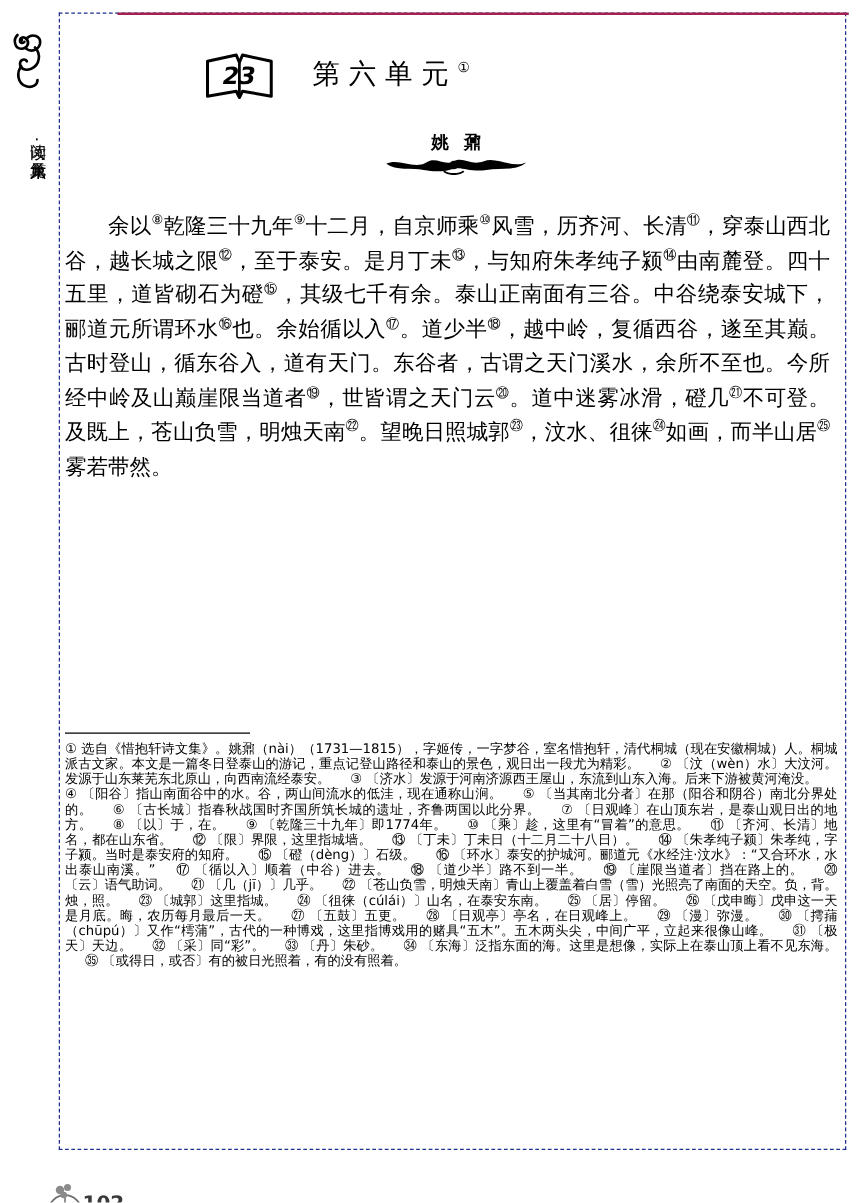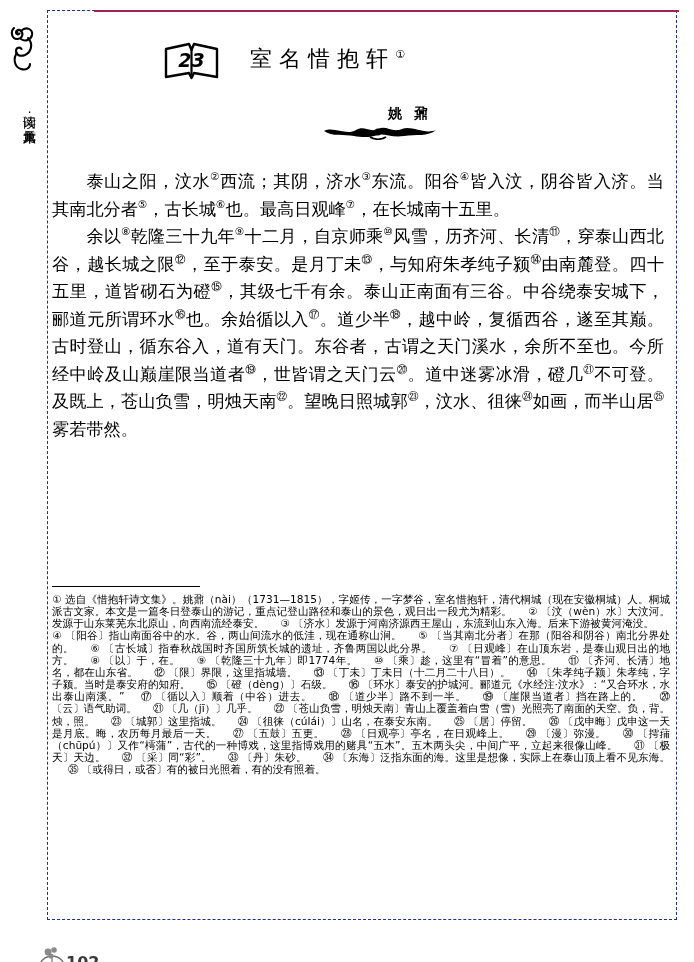--- a/index.html
+++ b/index.html
@@ -96,21 +96,21 @@
   #title sup {
     font-size: 11px;
     letter-spacing: 0;
     vertical-align: super;
   }
   #author-block {
     position: absolute;
     left: 290px;
     top: 105px;
     width: 150px;
-    text-align: right;
+    text-align: center;
   }
   #author-name {
     font-size: 14px;
     font-weight: bold;
     letter-spacing: 12px;
     font-family: "DejaVu Serif", "Liberation Serif", serif;
     text-indent: 12px;
     display: block;
   }
   #author-flourish {
@@ -217,37 +217,36 @@
 
   <div id="lesson-badge">
     <svg width="57" height="42" viewBox="0 0 57 42">
       <path d="M3 9 L26 4 L28.5 10 L31 4 L54 9 L54 37 L31 33 L28.5 38 L26 33 L3 37 Z" fill="#ffffff" stroke="#000" stroke-width="2.4" stroke-linejoin="round"></path>
       <path d="M28.5 10 L28.5 38" stroke="#000" stroke-width="2.2"></path>
       <text x="28.5" y="27" text-anchor="middle" font-family="DejaVu Sans, sans-serif" font-size="19" font-weight="bold" fill="#000" font-style="italic">23</text>
     </svg>
   </div>
 
   <div id="title">
-    <span>室名惜抱轩</span><sup>①</sup>
+    <span>第六单元</span><sup>①</sup>
   </div>
 
   <div id="author-block">
     <span id="author-name">姚鼐</span>
     <span id="author-flourish">
       <svg width="120" height="16" viewBox="0 0 120 16">
         <path d="M4 7 C14 2 26 12 36 6 C44 1 50 9 58 5 C66 1 72 9 82 5 C92 1 104 11 116 6
                  C108 13 96 10 84 12 C72 14 64 9 58 11 C52 13 44 14 34 12 C24 10 12 13 4 7 Z" fill="#000"></path>
         <circle cx="58" cy="8" r="3.4" fill="#000"></circle>
         <path d="M50 13 C54 16 62 16 66 13" stroke="#000" stroke-width="1.6" fill="none"></path>
       </svg>
     </span>
   </div>
 
   <div id="body-text">
-    <p>泰山之阳，汶水<sup class="bsup">②</sup>西流；其阴，济水<sup class="bsup">③</sup>东流。阳谷<sup class="bsup">④</sup>皆入汶，阴谷皆入济。当其南北分者<sup class="bsup">⑤</sup>，古长城<sup class="bsup">⑥</sup>也。最高日观峰<sup class="bsup">⑦</sup>，在长城南十五里。</p>
     <p>余以<sup class="bsup">⑧</sup>乾隆三十九年<sup class="bsup">⑨</sup>十二月，自京师乘<sup class="bsup">⑩</sup>风雪，历齐河、长清<sup class="bsup">⑪</sup>，穿泰山西北谷，越长城之限<sup class="bsup">⑫</sup>，至于泰安。是月丁未<sup class="bsup">⑬</sup>，与知府朱孝纯子颍<sup class="bsup">⑭</sup>由南麓登。四十五里，道皆砌石为磴<sup class="bsup">⑮</sup>，其级七千有余。泰山正南面有三谷。中谷绕泰安城下，郦道元所谓环水<sup class="bsup">⑯</sup>也。余始循以入<sup class="bsup">⑰</sup>。道少半<sup class="bsup">⑱</sup>，越中岭，复循西谷，遂至其巅。古时登山，循东谷入，道有天门。东谷者，古谓之天门溪水，余所不至也。今所经中岭及山巅崖限当道者<sup class="bsup">⑲</sup>，世皆谓之天门云<sup class="bsup">⑳</sup>。道中迷雾冰滑，磴几<sup class="bsup">㉑</sup>不可登。及既上，苍山负雪，明烛天南<sup class="bsup">㉒</sup>。望晚日照城郭<sup class="bsup">㉓</sup>，汶水、徂徕<sup class="bsup">㉔</sup>如画，而半山居<sup class="bsup">㉕</sup>雾若带然。</p>
   </div>
 
   <div id="note-rule"></div>
 
   <div id="notes"><span class="note"><span class="nmark">① </span><span>选自《惜抱轩诗文集》。姚鼐（nài）（1731—1815），字姬传，一字梦谷，室名惜抱轩，清代桐城（现在安徽桐城）人。桐城派古文家。本文是一篇冬日登泰山的游记，重点记登山路径和泰山的景色，观日出一段尤为精彩。</span></span><span class="gap"></span><span class="note"><span class="nmark">② </span><span>〔汶（wèn）水〕大汶河。发源于山东莱芜东北原山，向西南流经泰安。</span></span><span class="gap"></span><span class="note"><span class="nmark">③ </span><span>〔济水〕发源于河南济源西王屋山，东流到山东入海。后来下游被黄河淹没。</span></span><span class="gap"></span><span class="note"><span class="nmark">④ </span><span>〔阳谷〕指山南面谷中的水。谷，两山间流水的低洼，现在通称山涧。</span></span><span class="gap"></span><span class="note"><span class="nmark">⑤ </span><span>〔当其南北分者〕在那（阳谷和阴谷）南北分界处的。</span></span><span class="gap"></span><span class="note"><span class="nmark">⑥ </span><span>〔古长城〕指春秋战国时齐国所筑长城的遗址，齐鲁两国以此分界。</span></span><span class="gap"></span><span class="note"><span class="nmark">⑦ </span><span>〔日观峰〕在山顶东岩，是泰山观日出的地方。</span></span><span class="gap"></span><span class="note"><span class="nmark">⑧ </span><span>〔以〕于，在。</span></span><span class="gap"></span><span class="note"><span class="nmark">⑨ </span><span>〔乾隆三十九年〕即1774年。</span></span><span class="gap"></span><span class="note"><span class="nmark">⑩ </span><span>〔乘〕趁，这里有“冒着”的意思。</span></span><span class="gap"></span><span class="note"><span class="nmark">⑪ </span><span>〔齐河、长清〕地名，都在山东省。</span></span><span class="gap"></span><span class="note"><span class="nmark">⑫ </span><span>〔限〕界限，这里指城墙。</span></span><span class="gap"></span><span class="note"><span class="nmark">⑬ </span><span>〔丁未〕丁未日（十二月二十八日）。</span></span><span class="gap"></span><span class="note"><span class="nmark">⑭ </span><span>〔朱孝纯子颍〕朱孝纯，字子颍。当时是泰安府的知府。</span></span><span class="gap"></span><span class="note"><span class="nmark">⑮ </span><span>〔磴（dèng）〕石级。</span></span><span class="gap"></span><span class="note"><span class="nmark">⑯ </span><span>〔环水〕泰安的护城河。郦道元《水经注·汶水》：“又合环水，水出泰山南溪。”</span></span><span class="gap"></span><span class="note"><span class="nmark">⑰ </span><span>〔循以入〕顺着（中谷）进去。</span></span><span class="gap"></span><span class="note"><span class="nmark">⑱ </span><span>〔道少半〕路不到一半。</span></span><span class="gap"></span><span class="note"><span class="nmark">⑲ </span><span>〔崖限当道者〕挡在路上的。</span></span><span class="gap"></span><span class="note"><span class="nmark">⑳ </span><span>〔云〕语气助词。</span></span><span class="gap"></span><span class="note"><span class="nmark">㉑ </span><span>〔几（jī）〕几乎。</span></span><span class="gap"></span><span class="note"><span class="nmark">㉒ </span><span>〔苍山负雪，明烛天南〕青山上覆盖着白雪（雪）光照亮了南面的天空。负，背。烛，照。</span></span><span class="gap"></span><span class="note"><span class="nmark">㉓ </span><span>〔城郭〕这里指城。</span></span><span class="gap"></span><span class="note"><span class="nmark">㉔ </span><span>〔徂徕（cúlái）〕山名，在泰安东南。</span></span><span class="gap"></span><span class="note"><span class="nmark">㉕ </span><span>〔居〕停留。</span></span><span class="gap"></span><span class="note"><span class="nmark">㉖ </span><span>〔戊申晦〕戊申这一天是月底。晦，农历每月最后一天。</span></span><span class="gap"></span><span class="note"><span class="nmark">㉗ </span><span>〔五鼓〕五更。</span></span><span class="gap"></span><span class="note"><span class="nmark">㉘ </span><span>〔日观亭〕亭名，在日观峰上。</span></span><span class="gap"></span><span class="note"><span class="nmark">㉙ </span><span>〔漫〕弥漫。</span></span><span class="gap"></span><span class="note"><span class="nmark">㉚ </span><span>〔摴蒱（chūpú）〕又作“樗蒲”，古代的一种博戏，这里指博戏用的赌具“五木”。五木两头尖，中间广平，立起来很像山峰。</span></span><span class="gap"></span><span class="note"><span class="nmark">㉛ </span><span>〔极天〕天边。</span></span><span class="gap"></span><span class="note"><span class="nmark">㉜ </span><span>〔采〕同“彩”。</span></span><span class="gap"></span><span class="note"><span class="nmark">㉝ </span><span>〔丹〕朱砂。</span></span><span class="gap"></span><span class="note"><span class="nmark">㉞ </span><span>〔东海〕泛指东面的海。这里是想像，实际上在泰山顶上看不见东海。</span></span><span class="gap"></span><span class="note"><span class="nmark">㉟ </span><span>〔或得日，或否〕有的被日光照着，有的没有照着。</span></span></div>
 
   <div id="page-number-block">
     <svg width="70" height="40" viewBox="0 0 70 40">
       <circle cx="22" cy="24" r="13" fill="none" stroke="#6f6f6f" stroke-width="1.4"></circle>

